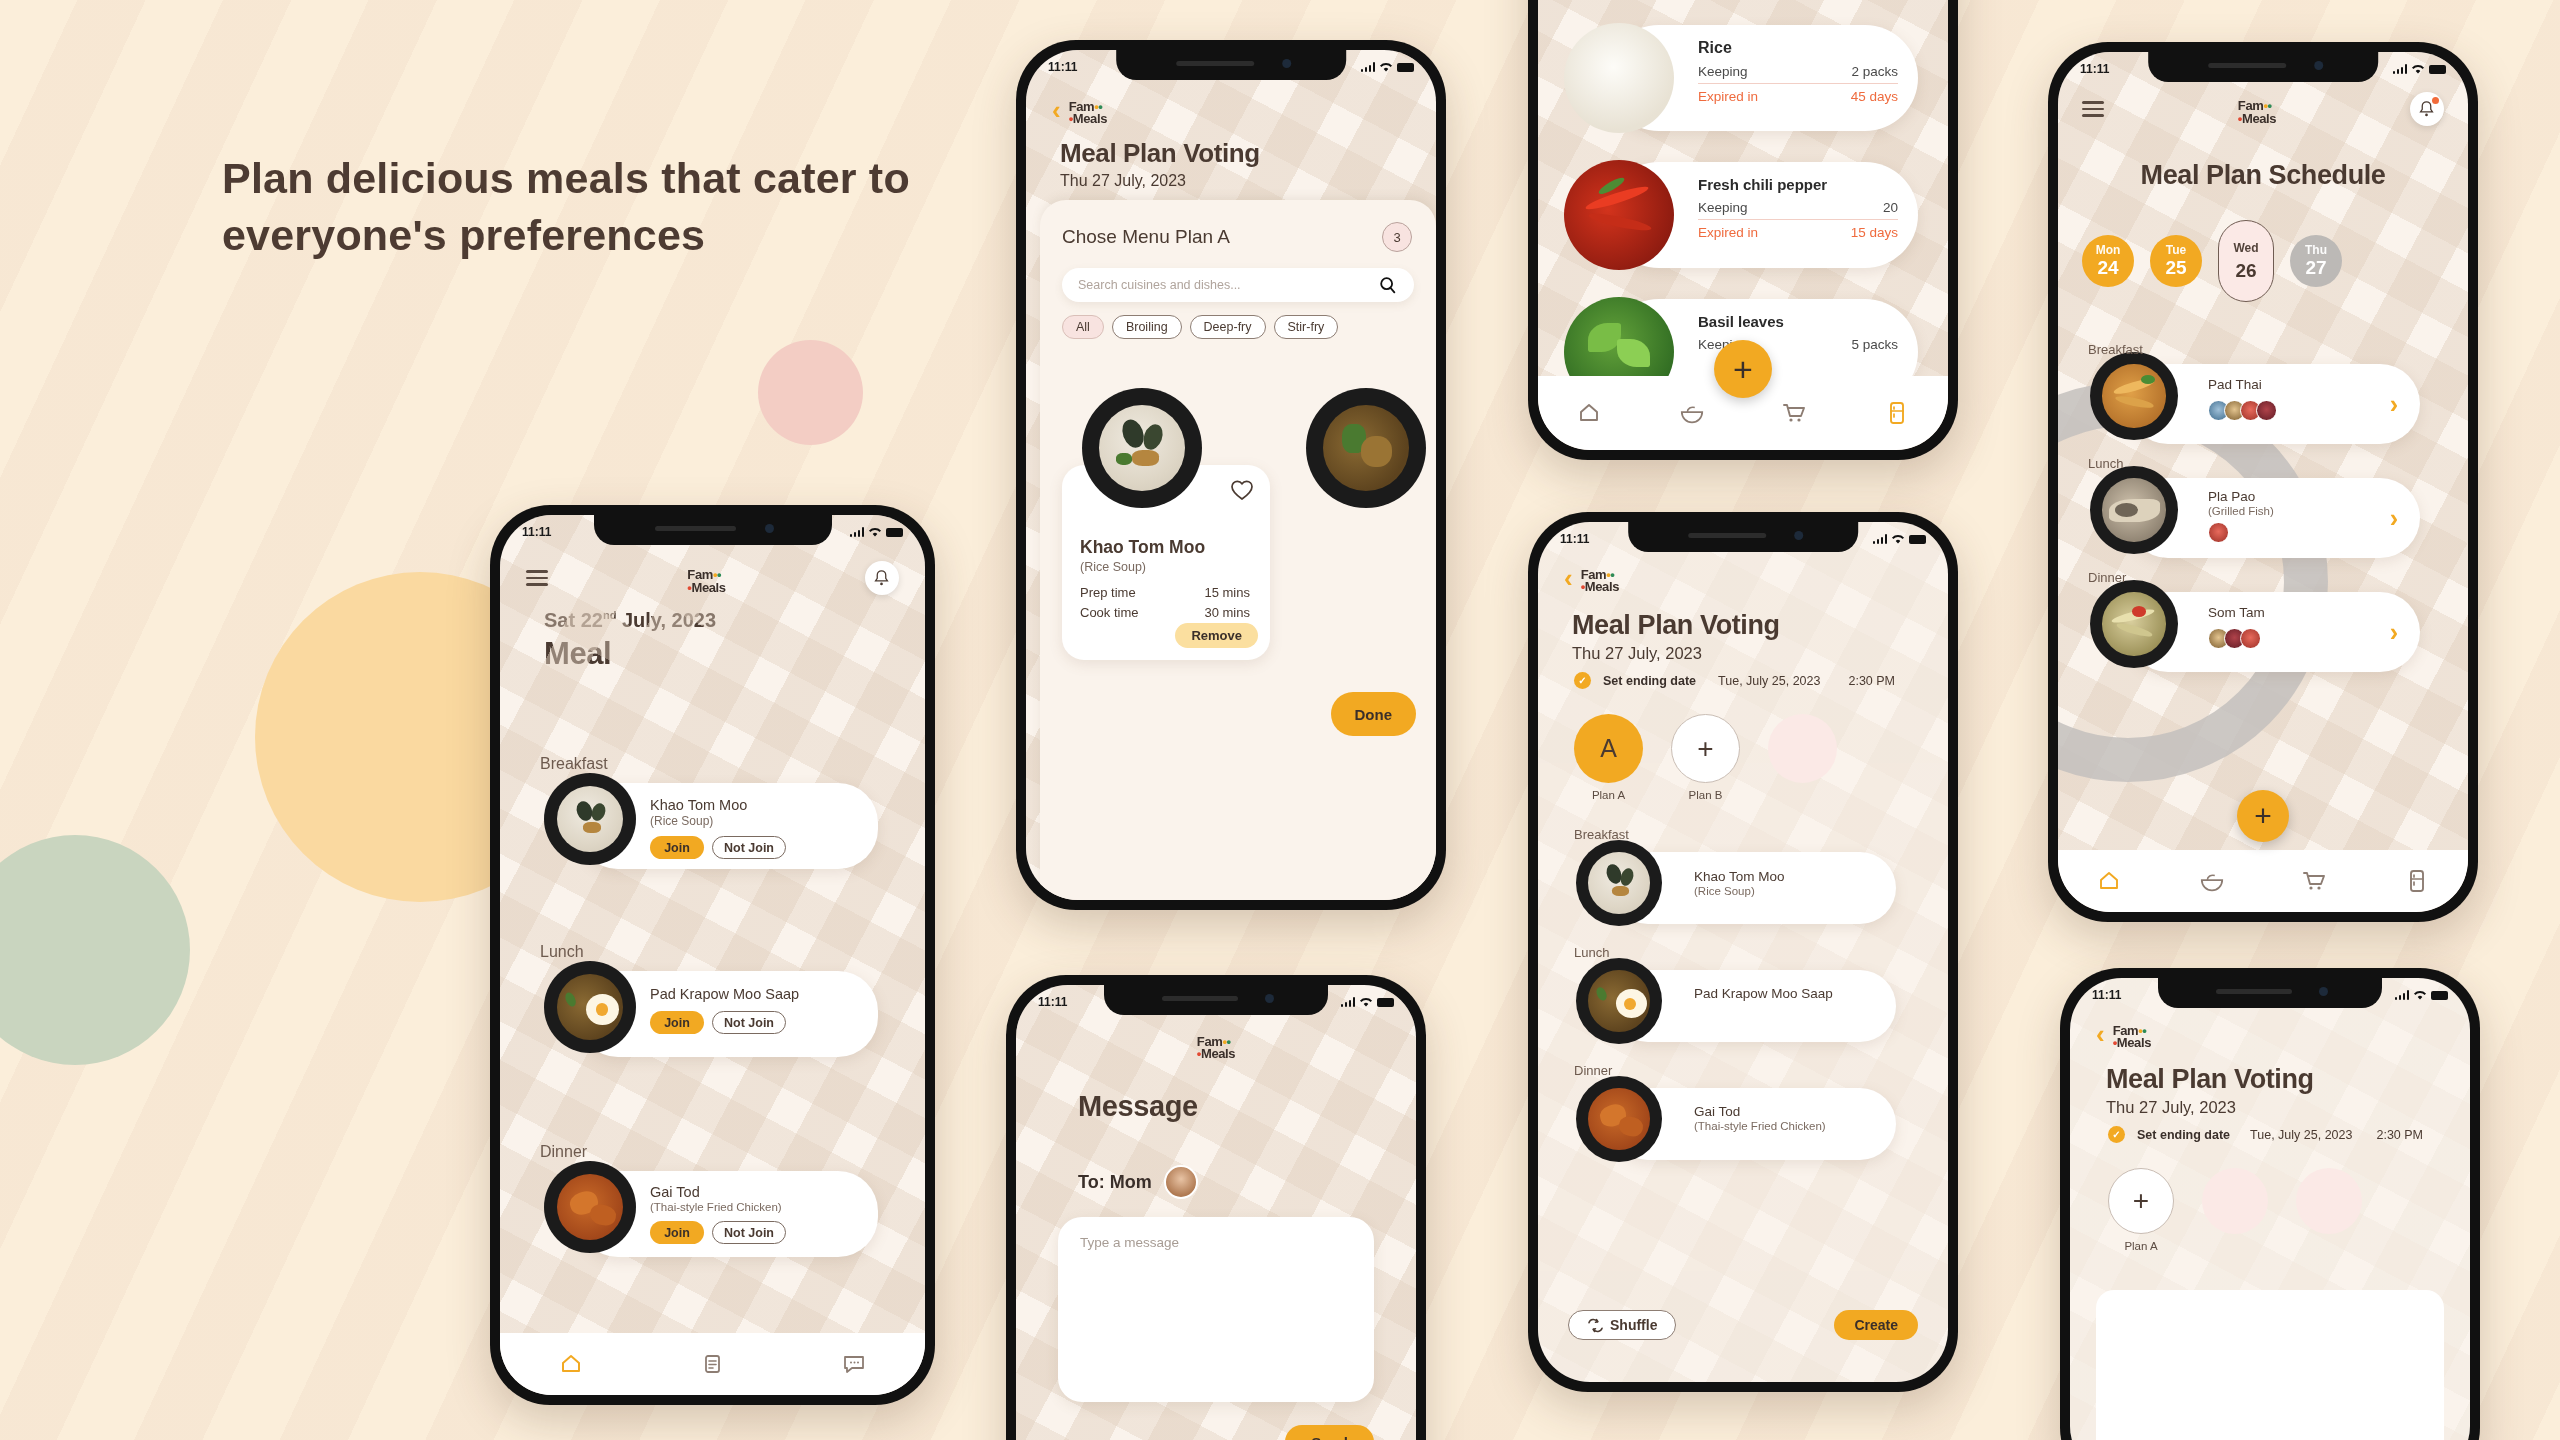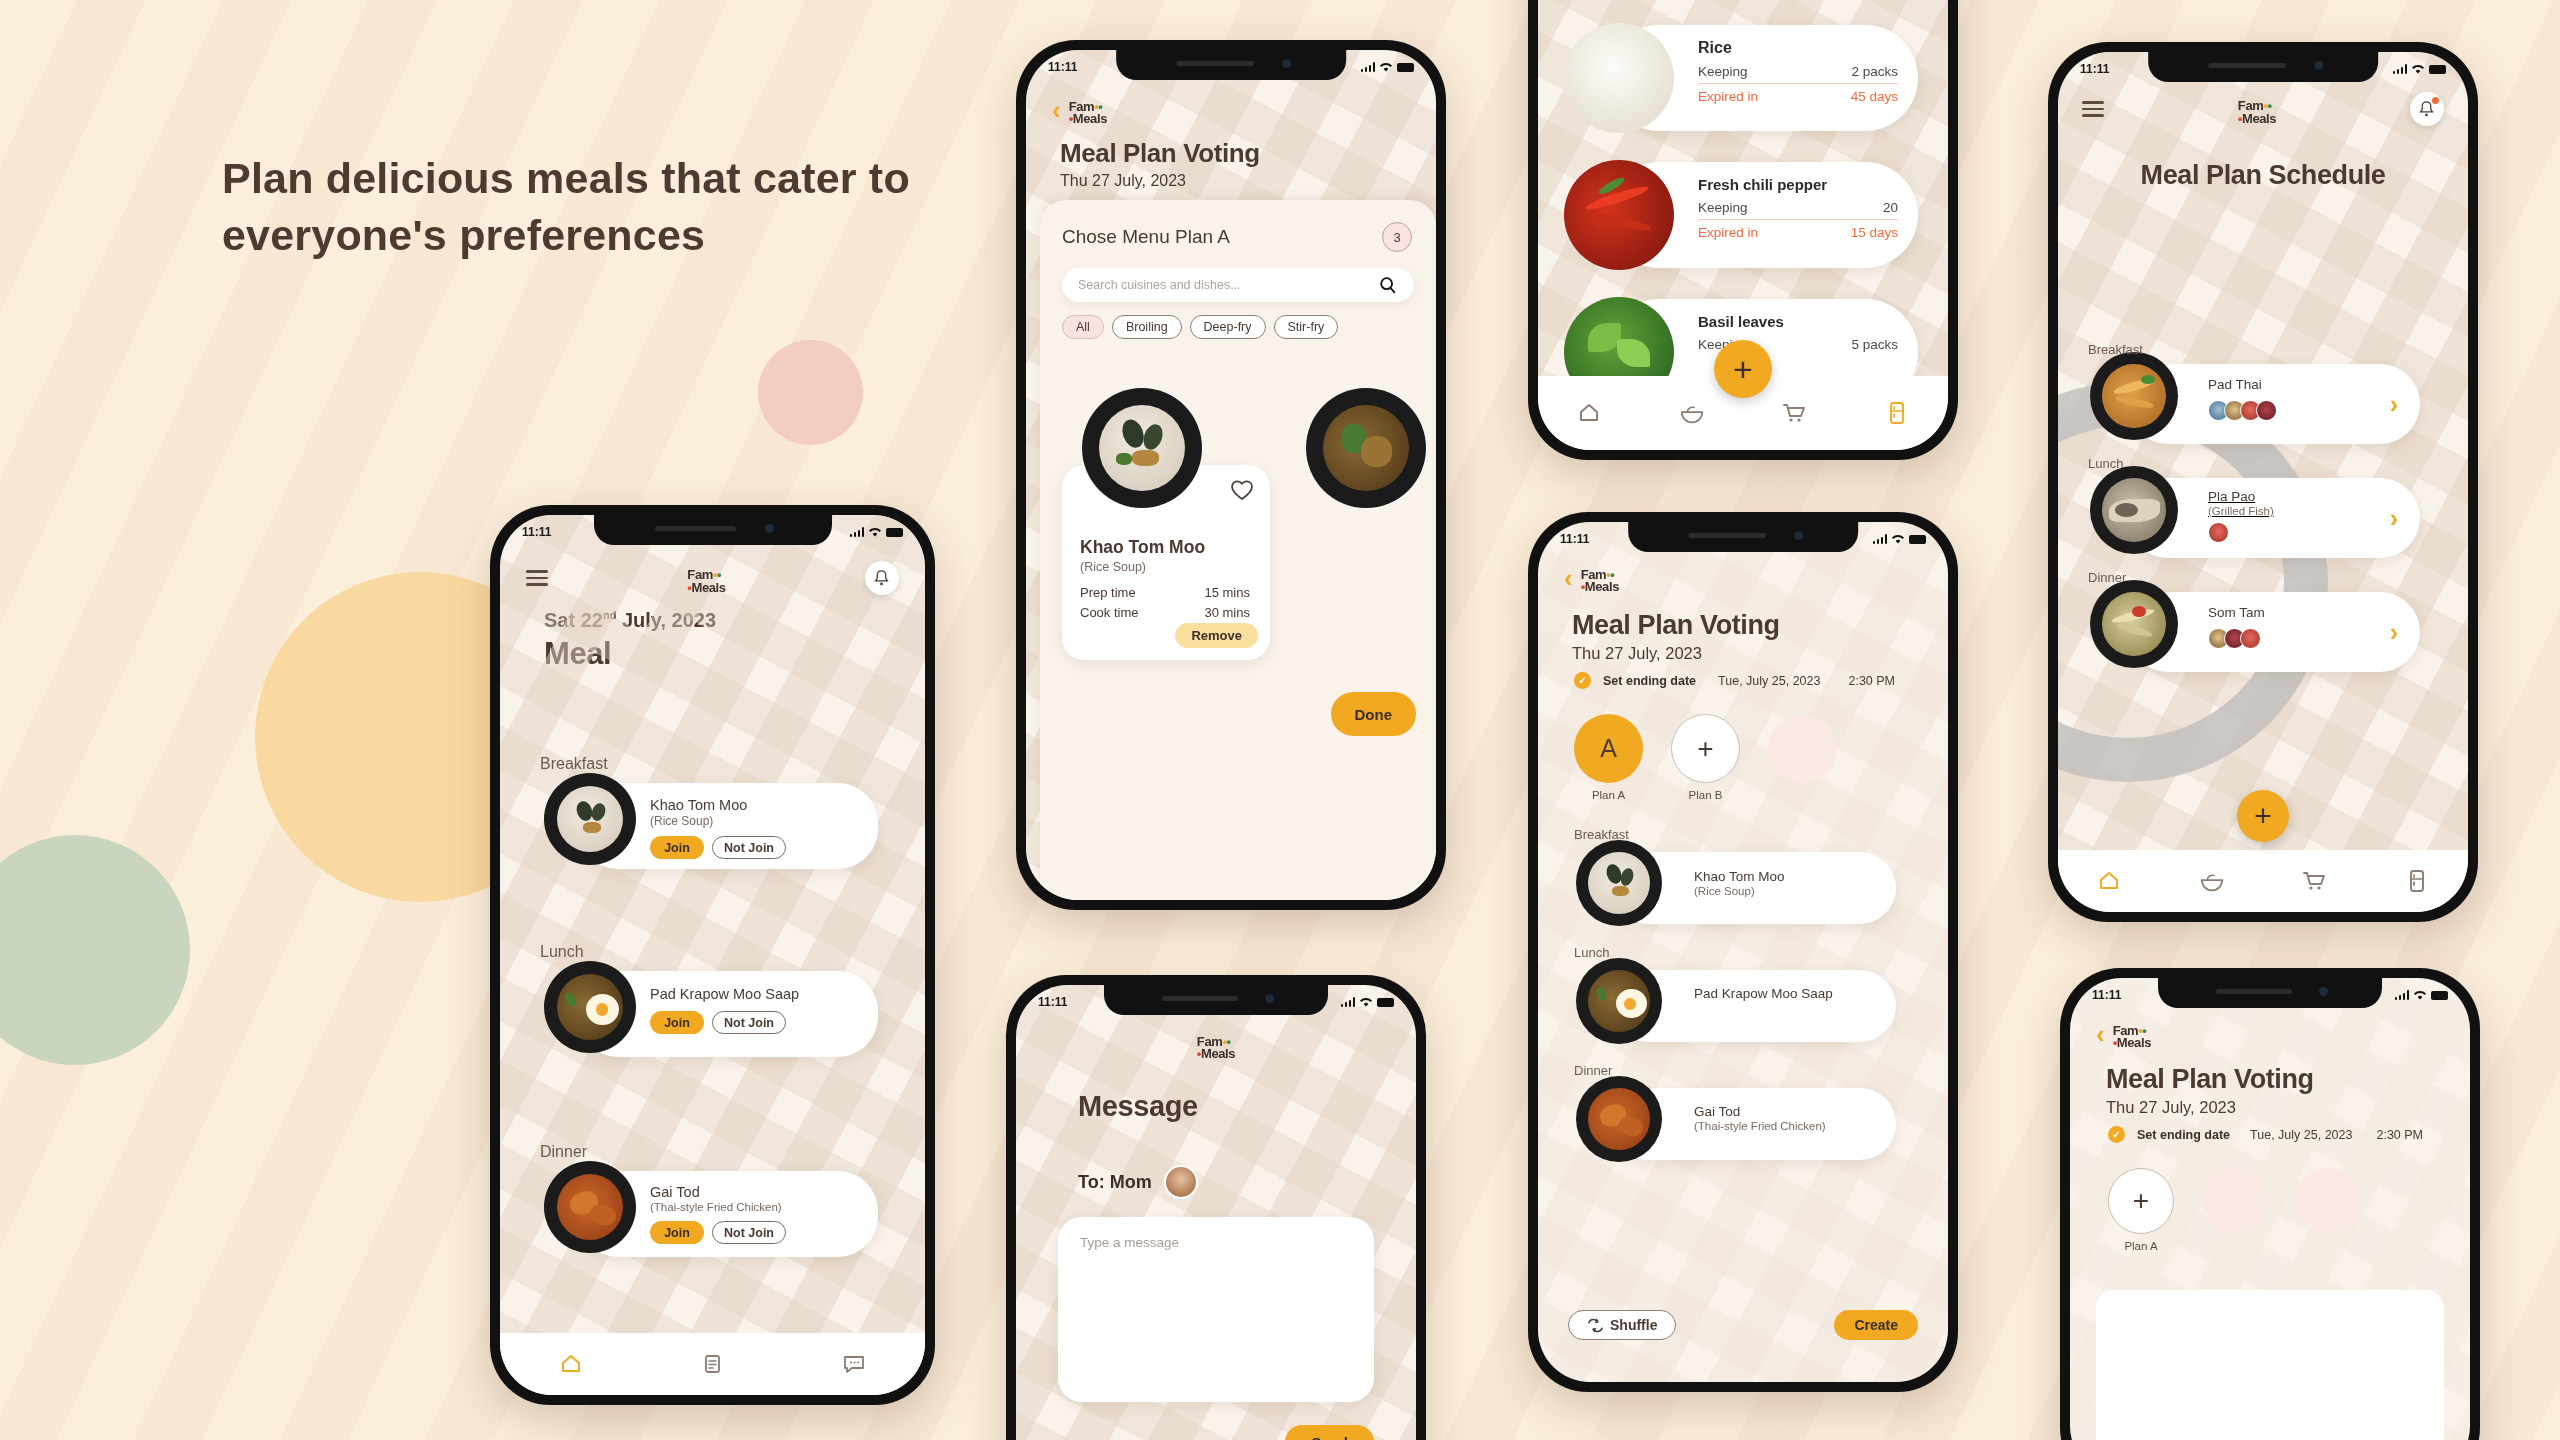--- a/index.html
+++ b/index.html
@@ -646,20 +646,38 @@
           <svg width="17" height="18" viewBox="0 0 20 21">
               <path d="M10 2a5 5 0 0 1 5 5v4l2 3H3l2-3V7a5 5 0 0 1 5-5z" fill="none" stroke="#4a3a31" stroke-width="1.5"></path>
               <circle cx="10" cy="17.5" r="1.6" fill="#4a3a31"></circle>
             </svg>
           <span style="position:absolute;top:5px;right:5px;width:7px;height:7px;border-radius:50%;background:#f26b3a;"></span>
         </div>
       </div>
 
       <div class="page-title" style="position:absolute;left:50%;transform:translateX(-50%);top:108px;font-size:27px;white-space:nowrap;z-index:5;">Meal Plan Schedule</div>
 
+      <div style="position:absolute;left:24px;top:168px;display:flex;align-items:center;gap:16px;z-index:5;">
+        <div class="daybtn day-orange" style="width:52px;height:52px;">
+          <span class="dn">Mon</span>
+          <span class="dd">24</span>
+        </div>
+        <div class="daybtn day-orange" style="width:52px;height:52px;">
+          <span class="dn">Tue</span>
+          <span class="dd">25</span>
+        </div>
+        <div class="daybtn day-sel" style="width:56px;height:82px;">
+          <span class="dn">Wed</span>
+          <span class="dd" style="margin-top:5px">26</span>
+        </div>
+        <div class="daybtn day-gray" style="width:52px;height:52px;">
+          <span class="dn">Thu</span>
+          <span class="dd">27</span>
+        </div>
+      </div>
 
       <div style="position:absolute;left:30px;top:290px;font-size:13px;color:#6d5a4e;z-index:5;">Breakfast</div>
       <div class="card" style="position:absolute;left:70px;top:312px;width:292px;height:80px;border-radius:999px;">
         <div style="padding:13px 0 0 80px;">
           <div style="font-size:13.5px;color:#4a3a31;">Pad Thai</div>
           <div style="display:flex;margin-top:8px;">
             <span class="avatar" style="width:21px;height:21px;background:radial-gradient(circle at 50% 45%,#9fc0d8,#3c6a8c);border:1.5px solid #fff;"></span>
             <span class="avatar" style="width:21px;height:21px;margin-left:-5px;background:radial-gradient(circle at 50% 45%,#e3c48f,#7a5a2c);border:1.5px solid #fff;"></span>
             <span class="avatar" style="width:21px;height:21px;margin-left:-5px;background:radial-gradient(circle at 50% 45%,#e76a5c,#9c2f26);border:1.5px solid #fff;"></span>
             <span class="avatar" style="width:21px;height:21px;margin-left:-5px;background:radial-gradient(circle at 50% 45%,#b0424a,#5e1c25);border:1.5px solid #fff;"></span>
@@ -669,21 +687,21 @@
       </div>
       <div class="dish-img" style="left:32px;top:300px;width:88px;height:88px;z-index:3;">
         <div class="food" style="background:radial-gradient(circle at 45% 45%,#e0a048,#b4712a 75%);"></div>
         <div style="position:absolute;left:26%;top:34%;width:48%;height:10%;border-radius:50%;background:#eeb85e;transform:rotate(-16deg)"></div>
         <div style="position:absolute;left:28%;top:52%;width:44%;height:9%;border-radius:50%;background:#dca249;transform:rotate(12deg)"></div>
         <div style="position:absolute;left:58%;top:26%;width:16%;height:10%;border-radius:50%;background:#4a8c34;"></div>
       </div>
 
       <div style="position:absolute;left:30px;top:404px;font-size:13px;color:#6d5a4e;z-index:5;">Lunch</div>
       <div class="card" style="position:absolute;left:70px;top:426px;width:292px;height:80px;border-radius:999px;">
-        <div style="padding:11px 0 0 80px;text-decoration:underline;">
+        <div style="padding:11px 0 0 80px;">
           <div style="font-size:13.5px;color:#4a3a31;">Pla Pao</div>
           <div style="font-size:11.5px;color:#7a6a60;margin-top:1px;">(Grilled Fish)</div>
           <div style="display:flex;margin-top:5px;">
             <span class="avatar" style="width:21px;height:21px;background:radial-gradient(circle at 50% 45%,#e76a5c,#9c2f26);border:1.5px solid #fff;"></span>
           </div>
         </div>
         <span class="arrow-right" style="position:absolute;right:22px;top:26px;font-size:25px;">›</span>
       </div>
       <div class="dish-img" style="left:32px;top:414px;width:88px;height:88px;z-index:3;">
         <div class="food" style="background:radial-gradient(circle at 45% 45%,#cfc2ad,#8d8170 75%);"></div>

